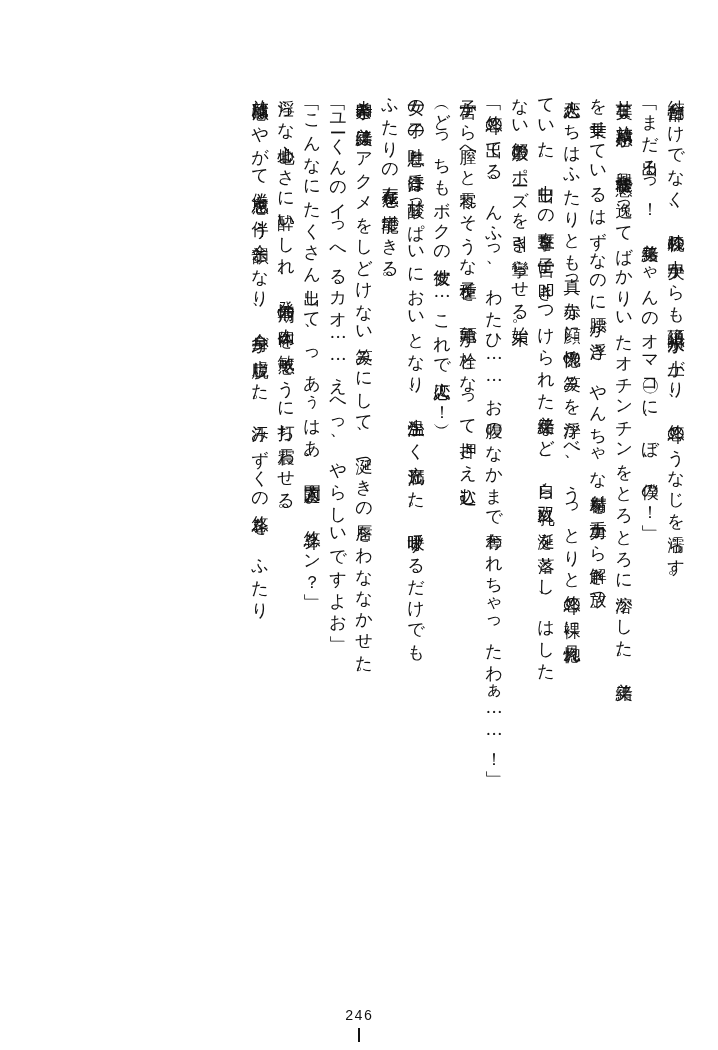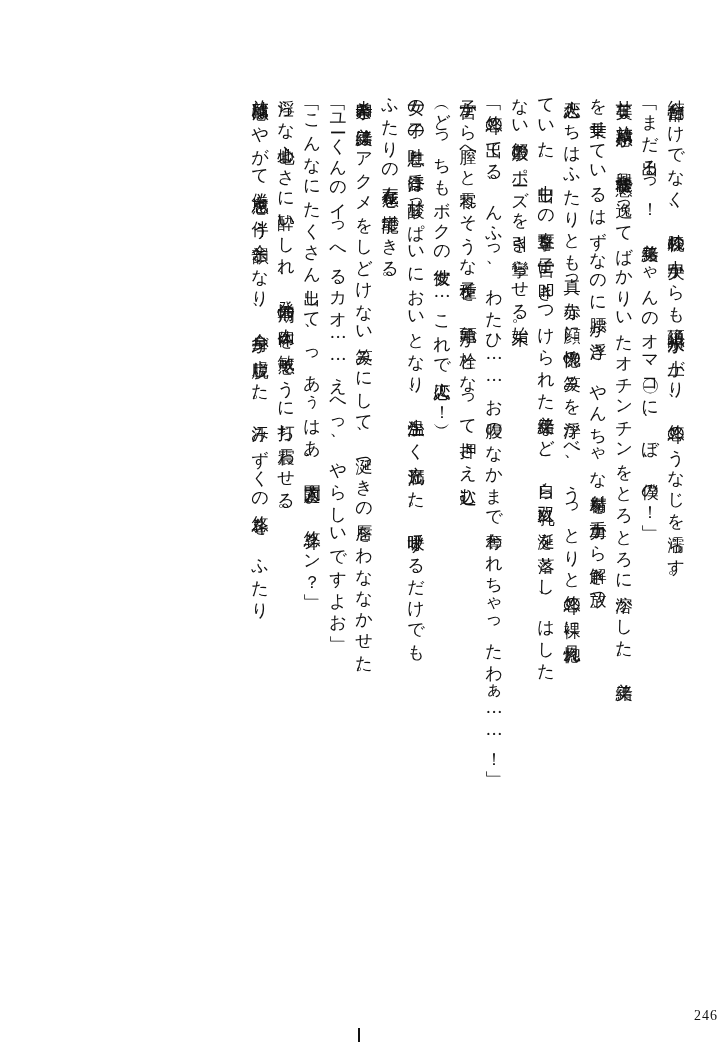--- a/index.html
+++ b/index.html
@@ -49,23 +49,23 @@
   }
   .line.indent {
     padding-top: 14px;
     box-sizing: border-box;
   }
   .page-number {
     position: absolute;
     left: 0;
     right: 0;
     bottom: 26px;
-    text-align: right;
+    text-align: center;
     font-size: 14px;
-    font-family: Liberation Serif, serif;
+    font-family: Liberation Mono, monospace;
     color: #111111;
     letter-spacing: 1px;
   }
   .gutter-mark {
     position: absolute;
     bottom: 8px;
     left: 50%;
     transform: translateX(-50%);
     width: 2px;
     height: 14px;

